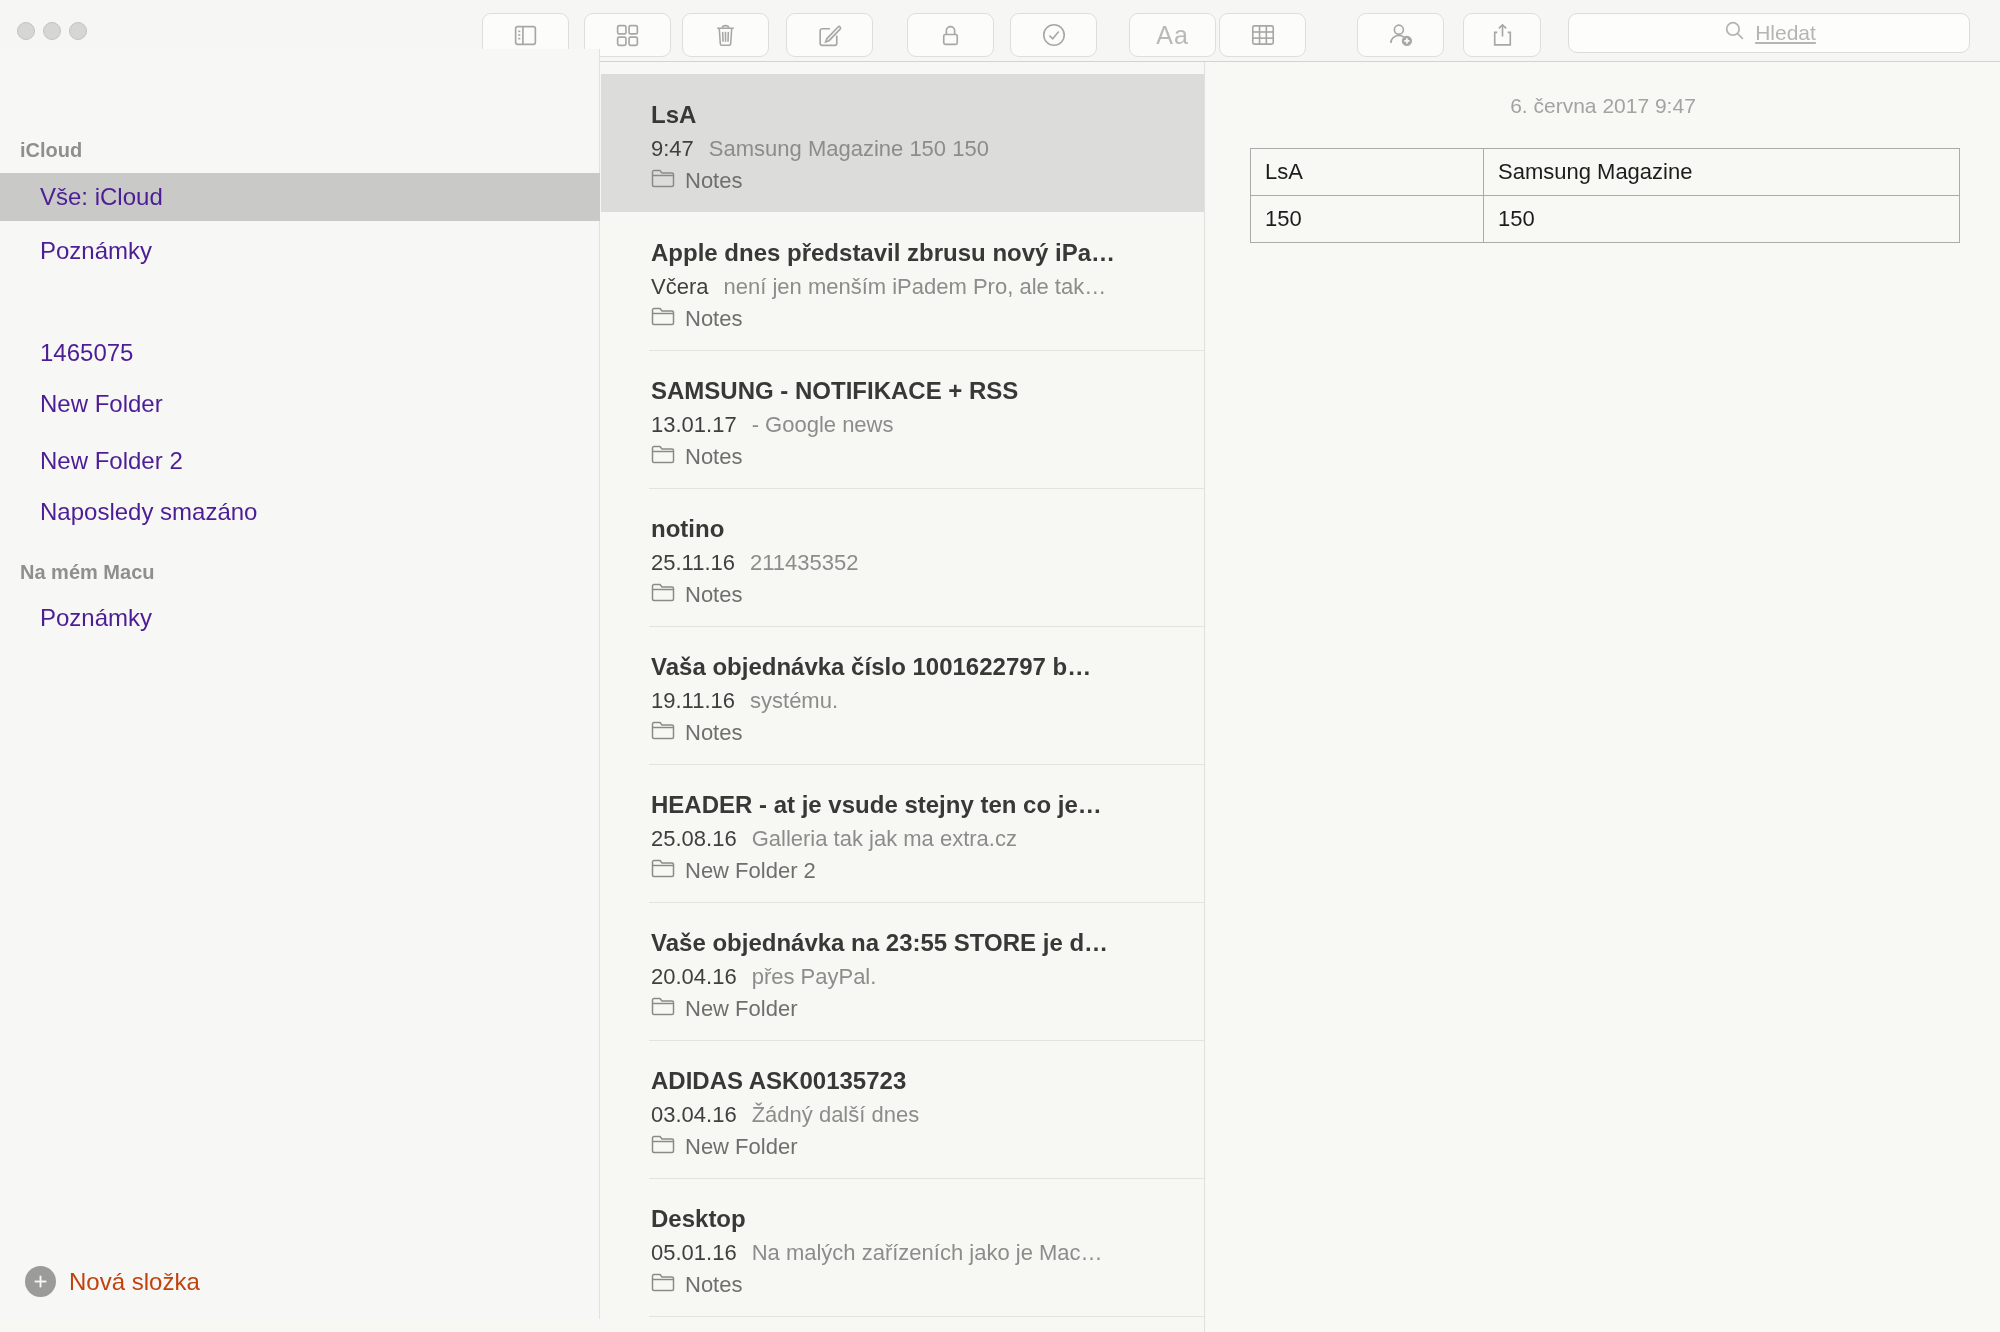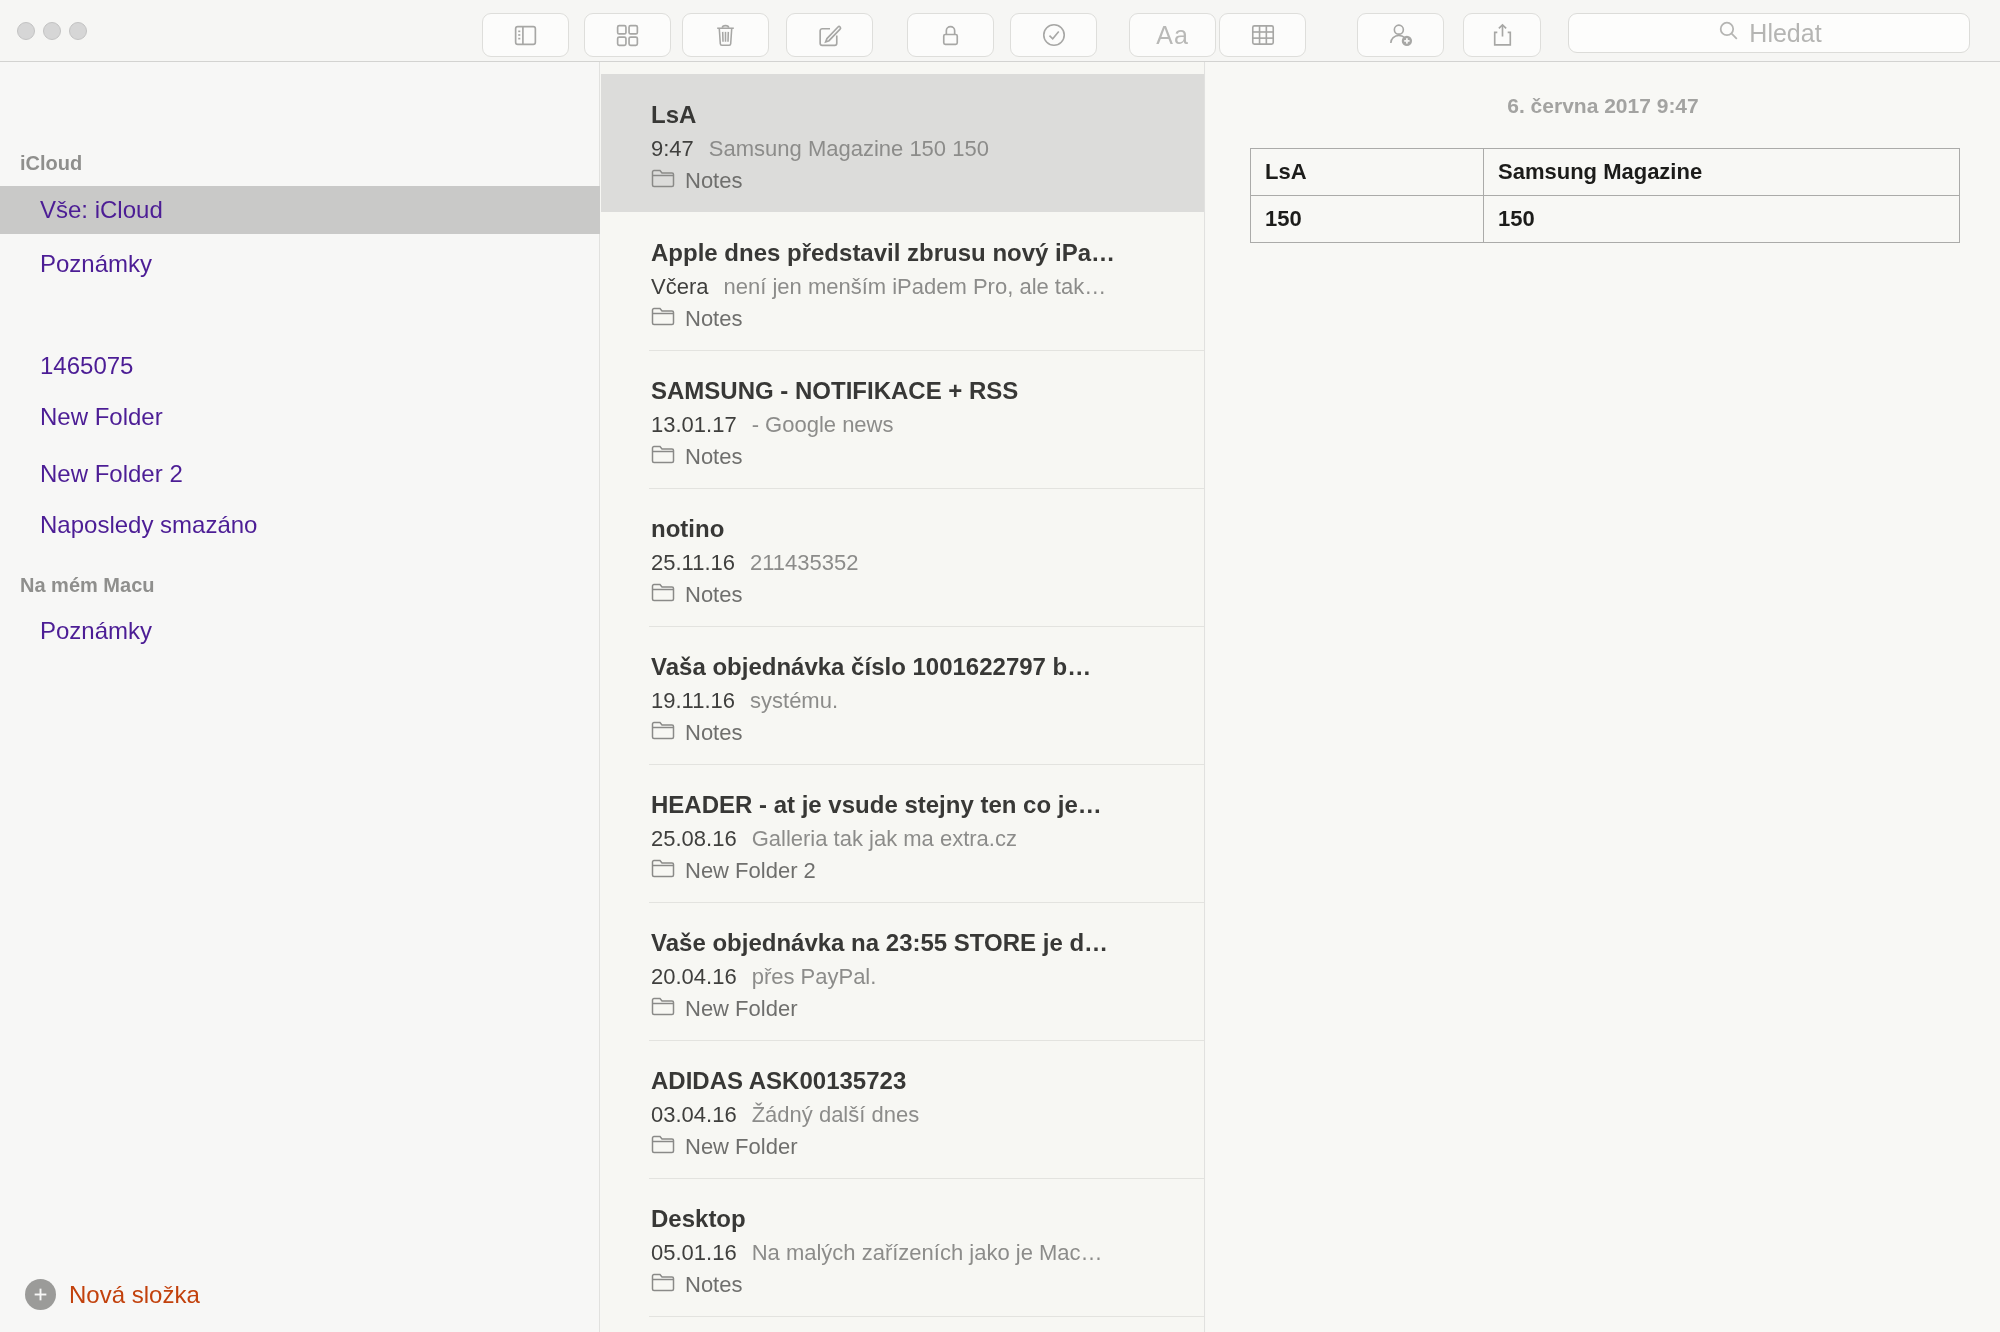--- a/index.html
+++ b/index.html
@@ -22,24 +22,24 @@
     background:#fcfcfb;border:1px solid #dededb;box-sizing:border-box;
     display:flex;align-items:center;justify-content:center;color:#a7a7a5;
   }
   .tbtn svg{display:block}
   .aa-label{font-size:25px;color:#b9b9b7;font-weight:500;letter-spacing:1px;}
   .searchfield{
     position:absolute;left:1568px;top:13px;width:402px;height:40px;border-radius:9px;
     background:#fdfdfc;border:1px solid #dcdcd9;box-sizing:border-box;
     display:flex;align-items:center;justify-content:center;gap:8px;color:#b2b2b0;
   }
-  .searchfield span{font-size:25px;color:#b5b5b3;}
+  .searchfield span{font-size:21px;color:#b5b5b3;text-decoration:underline;}
   
   .sidebar{
-    position:absolute;left:0;top:62px;width:600px;height:1270px;
+    position:absolute;left:0;top:49px;width:600px;height:1270px;
     background:#f7f7f6;border-right:1px solid #e1e1df;box-sizing:border-box;
   }
   .side-header{
     position:absolute;left:20px;height:26px;display:flex;align-items:center;
     font-size:20px;font-weight:600;color:#8f8f8d;
   }
   .side-item{
     position:absolute;left:0;width:600px;height:48px;display:flex;align-items:center;
     padding-left:40px;box-sizing:border-box;font-size:24px;color:#4c1d95;
   }
@@ -73,21 +73,20 @@
   }
   .n-line2{display:flex;gap:15px;margin-top:4px;font-size:22px;line-height:30px;white-space:nowrap;overflow:hidden;}
   .n-date{color:#3f3f3d;}
   .n-snippet{color:#8c8c8a;overflow:hidden;}
   .n-folder{display:flex;align-items:center;gap:10px;margin-top:2px;font-size:22px;color:#6f6f6d;line-height:30px;}
   .n-folder svg{color:#8a8a88;flex:none;}
   
   .notepane{
     position:absolute;left:1206px;top:62px;width:794px;height:1270px;
     background:#f8f8f5;
-    font-weight:bold;
   }
   .note-date{
     position:absolute;top:32px;left:0;width:100%;text-align:center;
     font-size:21px;color:#a3a3a1;
   }
   .note-table{
     position:absolute;left:44px;top:86px;width:710px;border-collapse:collapse;
     font-size:22px;color:#1c1c1a;
   }
   .note-table td{

